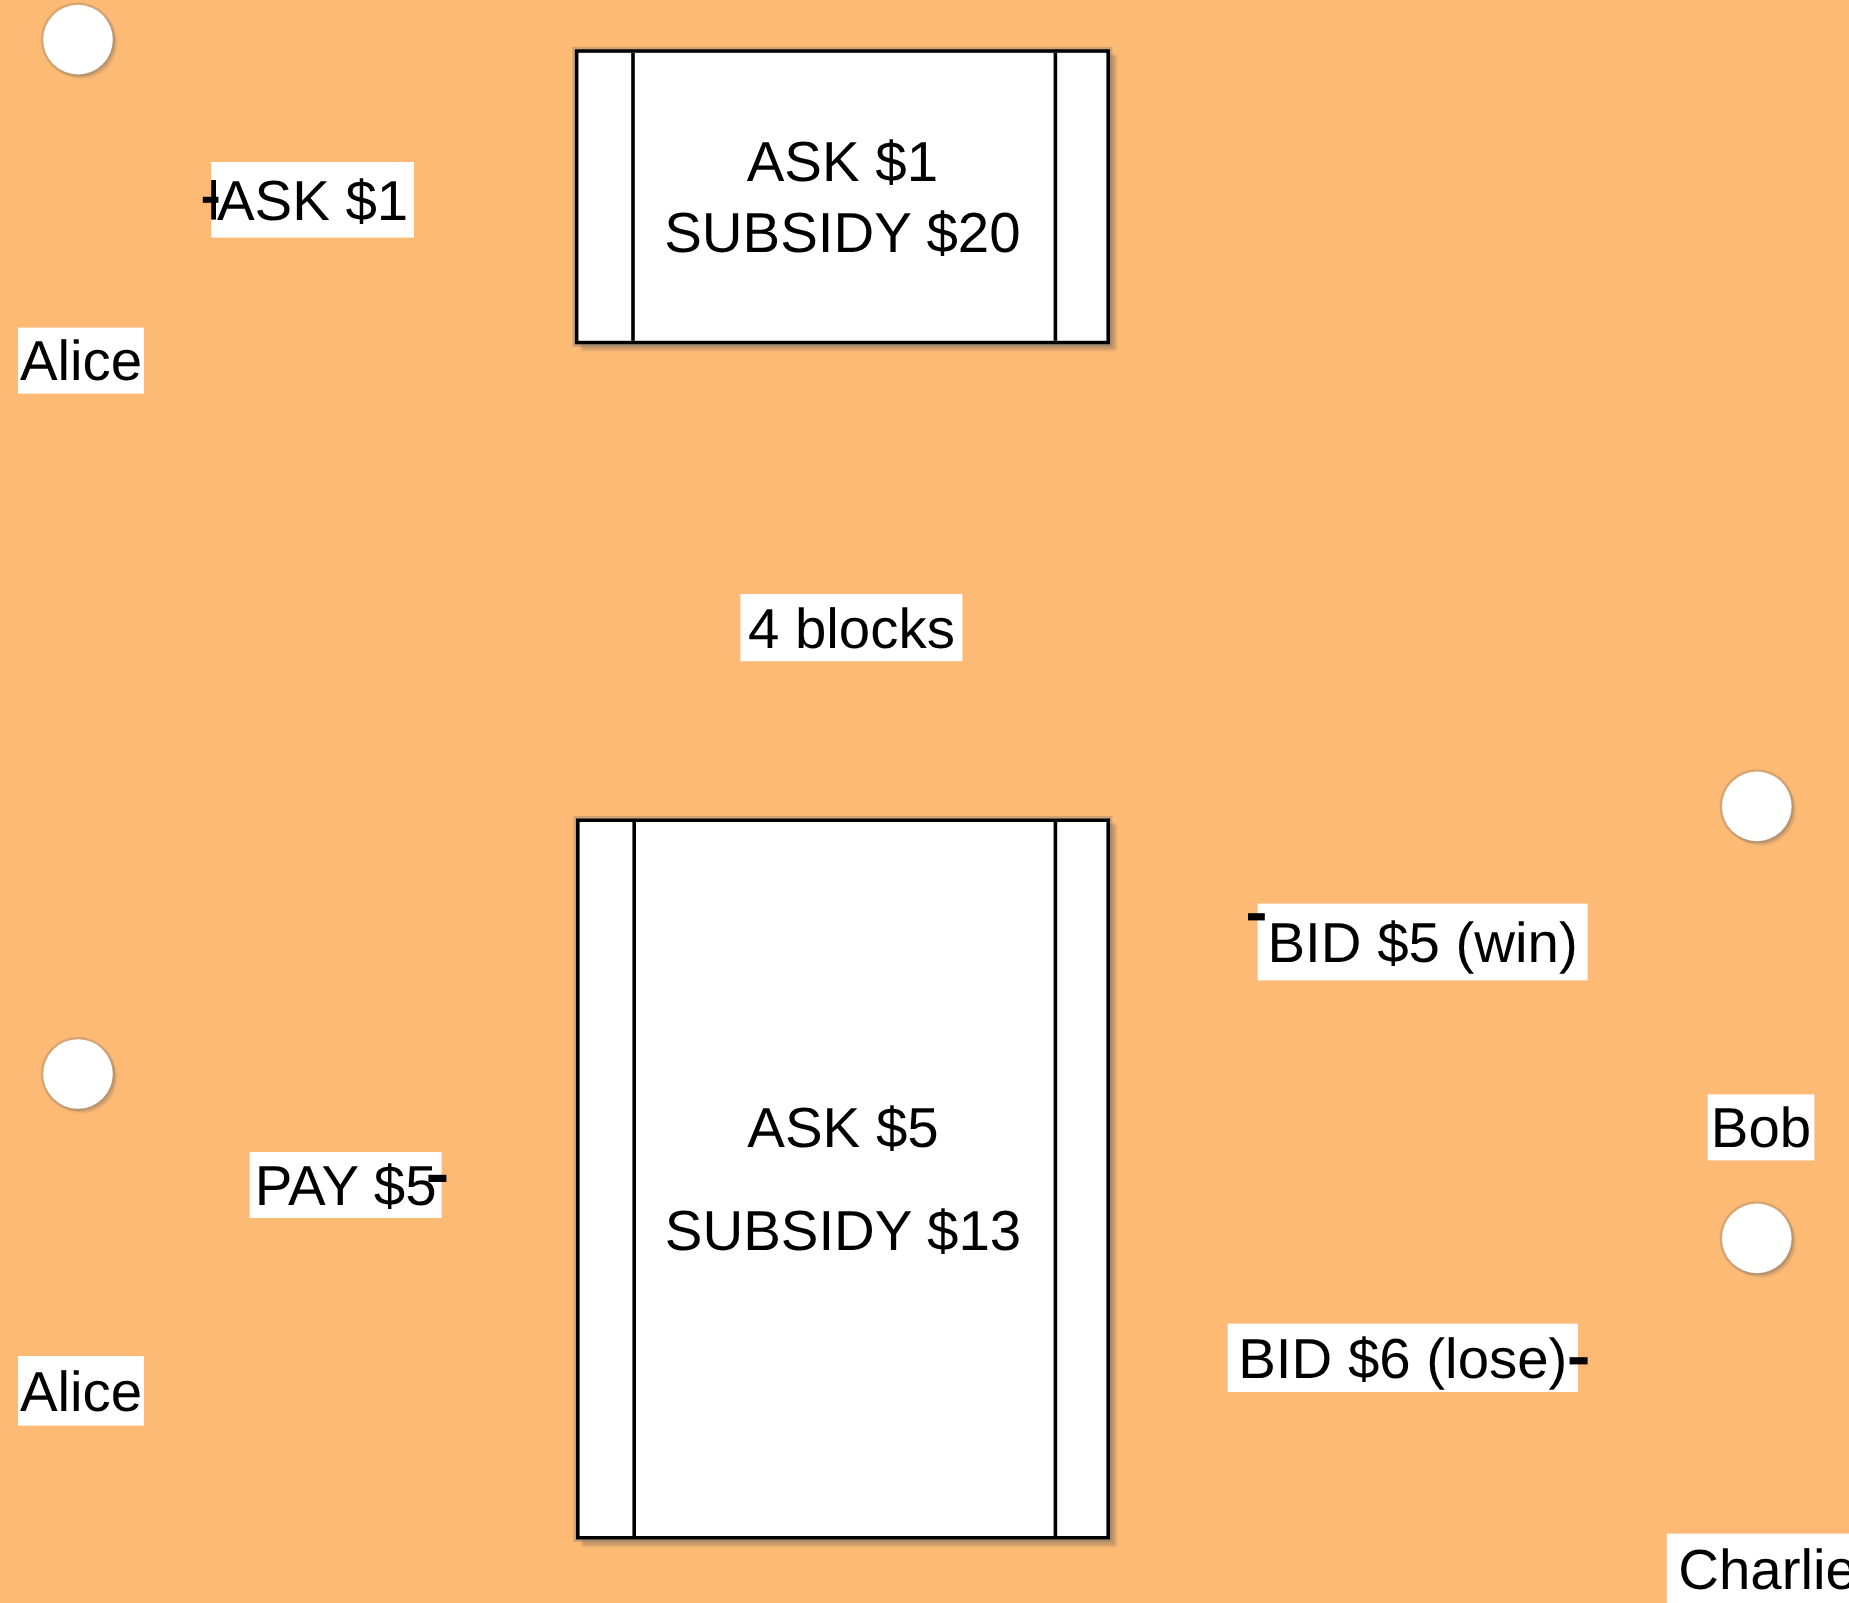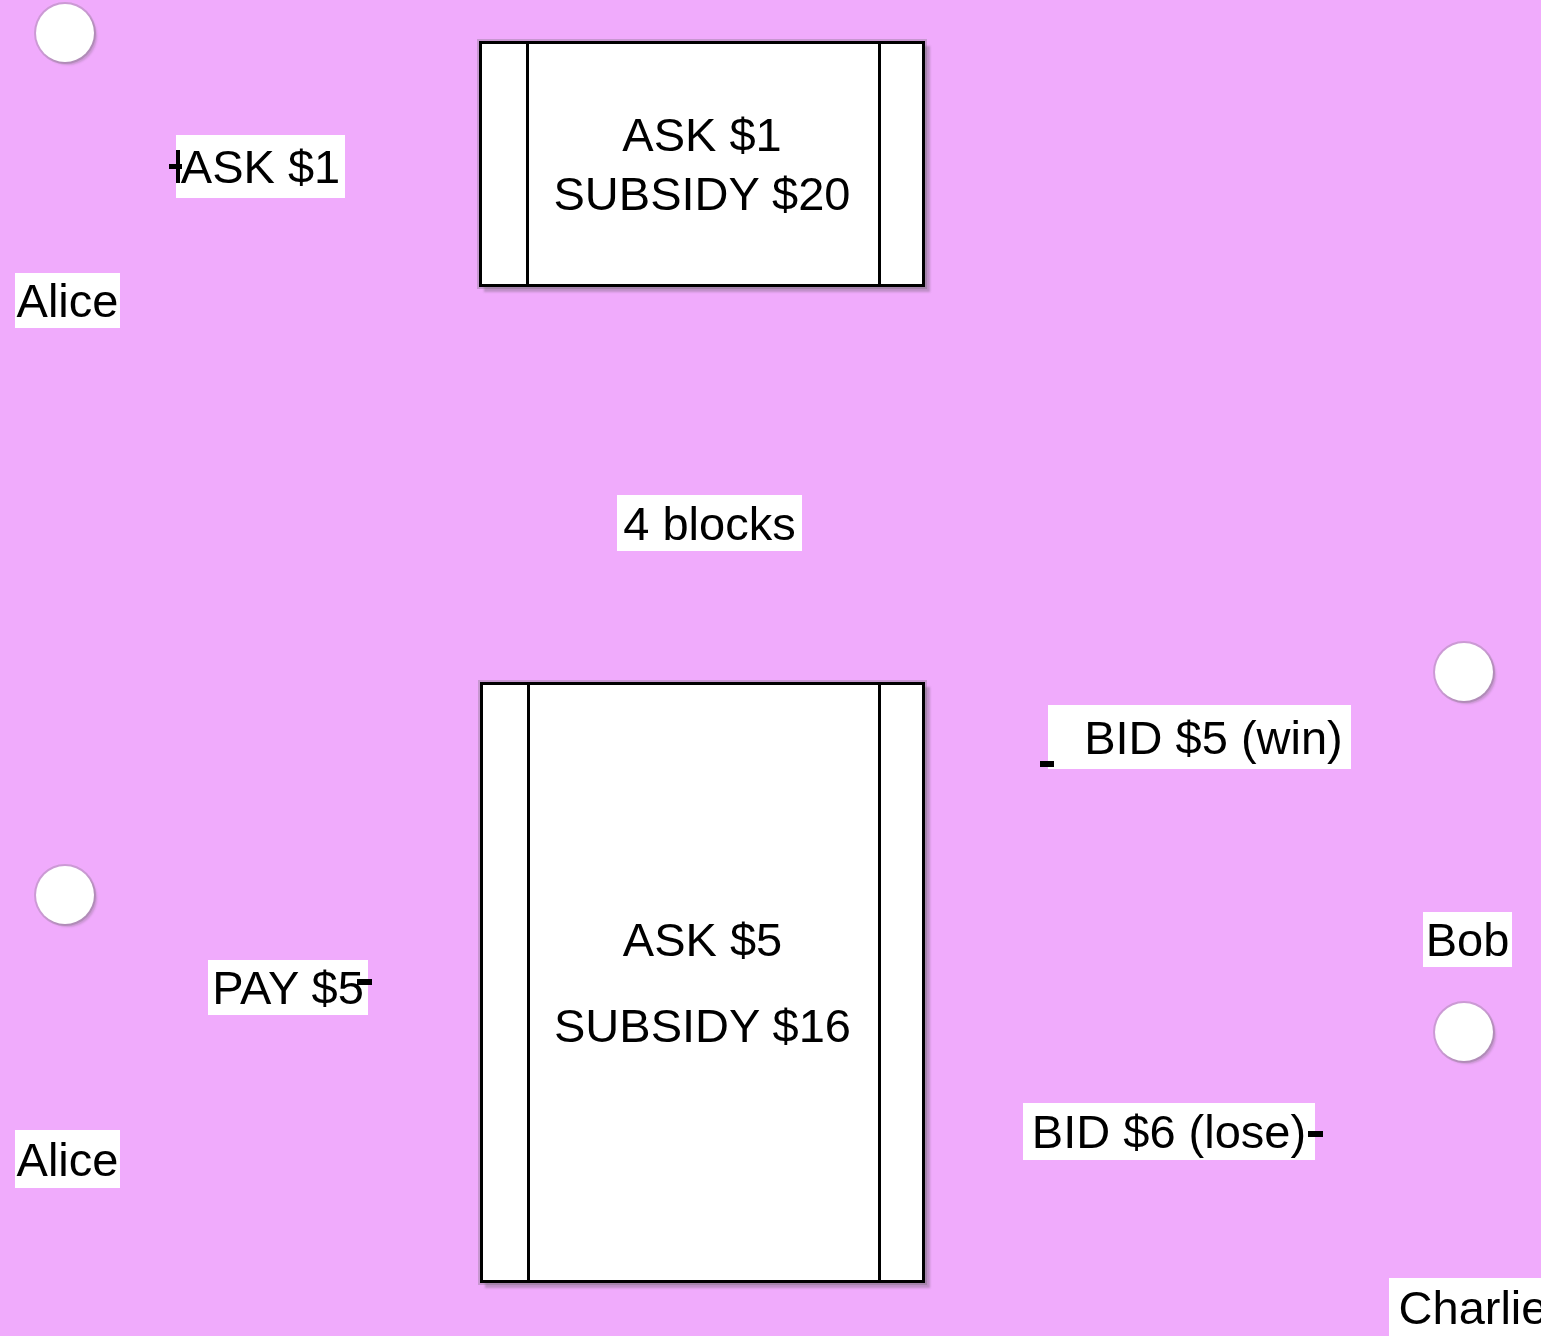--- a/index.html
+++ b/index.html
@@ -4,21 +4,21 @@
 <style>
   html, body {
     margin: 0;
     padding: 0;
     background: #000000;
   }
   #canvas {
     position: relative;
     width: 1541px;
     height: 1336px;
-    background: #f0abfc;
+    background: #fdba74;
     overflow: hidden;
     font-family: "Liberation Sans", "DejaVu Sans", sans-serif;
     color: #000000;
   }
   
   .head {
     position: absolute;
     width: 58px;
     height: 58px;
     border-radius: 50%;
@@ -92,24 +92,24 @@
 
   <div class="lbl" style="left:617px; top:463px; width:185px; height:56px;margin-top:32px;">4 blocks</div>
 
   <div class="lbl" style="left:208px; top:960px; width:160px; height:55px;">PAY $5</div>
   <div class="lbl" style="left:15px; top:1130px; width:105px; height:58px;">Alice</div>
 
   <div class="node" style="left:480px; top:682px; width:439px; height:595px;gap:27px;">
     <div class="rail left"></div>
     <div class="rail right"></div>
     <div>ASK $5</div>
-    <div>SUBSIDY $16</div>
+    <div>SUBSIDY $13</div>
   </div>
 
-  <div class="lbl" style="left:1048px; top:705px; width:275px; height:64px;padding-left:28px;">BID $5 (win)</div>
+  <div class="lbl" style="left:1048px; top:753px; width:275px; height:64px;">BID $5 (win)</div>
   <div class="lbl" style="left:1423px; top:912px; width:89px; height:55px;">Bob</div>
 
   <div class="lbl" style="left:1023px; top:1103px; width:292px; height:57px;">BID $6 (lose)</div>
   <div class="lbl" style="left:1389px; top:1278px; width:168px; height:58px;">Charlie</div>
 
   <div class="stub" style="left:176px;  top:150px;  width:4px;  height:33px;"></div>
   <div class="stub" style="left:169px;  top:164px;  width:13px; height:5px;"></div>
   <div class="stub" style="left:357px;  top:979px;  width:15px; height:6px;"></div>
   <div class="stub" style="left:1040px; top:761px;  width:14px; height:6px;"></div>
   <div class="stub" style="left:1308px; top:1131px; width:15px; height:6px;"></div>

